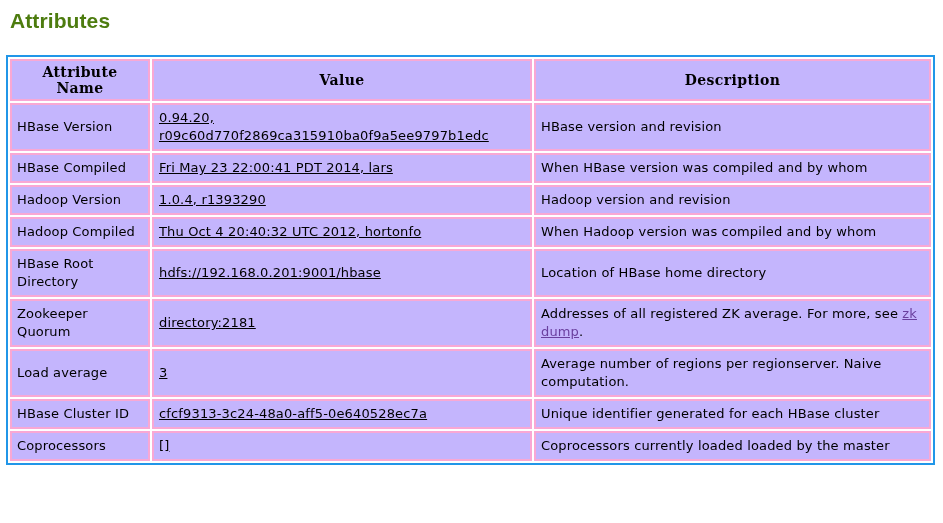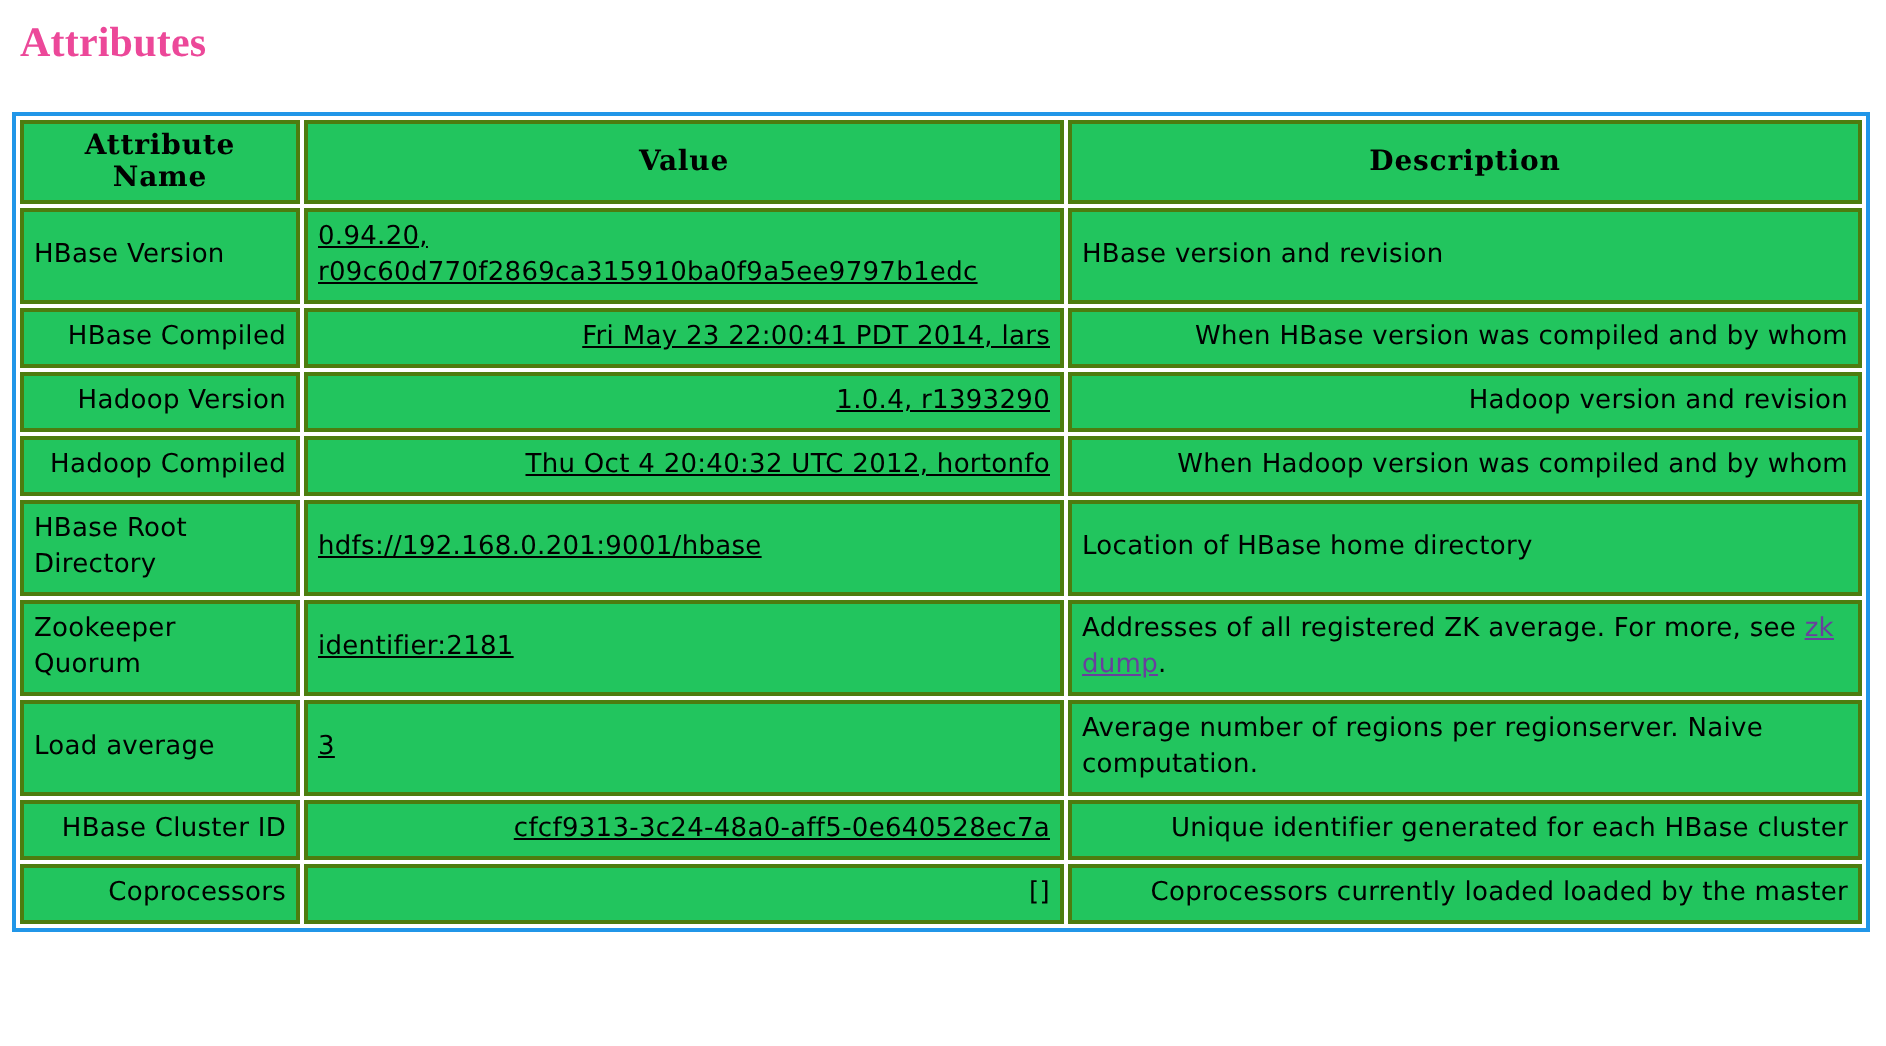--- a/index.html
+++ b/index.html
@@ -14,46 +14,46 @@
     font-family: "DejaVu Sans", sans-serif;
     color: #000000;
   }
 
   .page {
     padding: 0;
     position: relative;
   }
 
   .page-title {
-    font-family: Liberation Serif, serif;
+    font-family: Liberation Sans, sans-serif;
     font-size: 21px;
     font-weight: bold;
-    color: #ec4899;
+    color: #4d7c0f;
     margin: 0;
     padding: 9px 0 0 10px;
     letter-spacing: 0.1px;
   }
 
   .table-wrap {
     padding: 22px 0 0 6px;
   }
 
   table.attributes {
     border-collapse: separate;
     border-spacing: 2px;
     border: 2px solid #2196e8;
     background: #ffffff;
     table-layout: fixed;
     width: 929px;
   }
 
   table.attributes th,
   table.attributes td {
-    border: 2px solid #4d7c0f;
-    background: #22c55e;
+    border: 2px solid #f9a8d4;
+    background: #c4b5fd;
     vertical-align: middle;
     padding: 2px 16px;
   }
 
   table.attributes th {
     text-align: center;
     font-family: "DejaVu Serif", serif;
     font-size: 14px;
     font-weight: bold;
     letter-spacing: 0.4px;
@@ -73,21 +73,21 @@
 
   col.c-name  { width: 140px; }
   col.c-value { width: 380px; }
   col.c-desc  { width: 397px; }
 
   td.cell-name  { word-wrap: break-word; }
   td.cell-value { word-wrap: break-word; text-decoration: underline; }
   td.cell-desc  { word-wrap: break-word; }
 
   tr.row-tall td { height: 40px; }
-  tr.row-short td { height: 22px; text-align: right; }
+  tr.row-short td { height: 22px; }
 
   a.inline-link {
     color: #6a3f9e;
     text-decoration: underline;
   }
 </style>
 </head>
 <body>
 
 <div class="page">
@@ -129,21 +129,21 @@
             <td class="cell-value">Thu Oct 4 20:40:32 UTC 2012, hortonfo</td>
             <td class="cell-desc">When Hadoop version was compiled and by whom</td>
           </tr>
           <tr class="row-tall">
             <td class="cell-name">HBase Root Directory</td>
             <td class="cell-value">hdfs://192.168.0.201:9001/hbase</td>
             <td class="cell-desc">Location of HBase home directory</td>
           </tr>
           <tr class="row-tall">
             <td class="cell-name">Zookeeper Quorum</td>
-            <td class="cell-value">identifier:2181</td>
+            <td class="cell-value">directory:2181</td>
             <td class="cell-desc"><span>Addresses of all registered ZK average. For more, see </span><a class="inline-link" href="#">zk dump</a><span>.</span></td>
           </tr>
           <tr class="row-tall">
             <td class="cell-name">Load average</td>
             <td class="cell-value">3</td>
             <td class="cell-desc">Average number of regions per regionserver. Naive computation.</td>
           </tr>
           <tr class="row-short">
             <td class="cell-name">HBase Cluster ID</td>
             <td class="cell-value">cfcf9313-3c24-48a0-aff5-0e640528ec7a</td>

